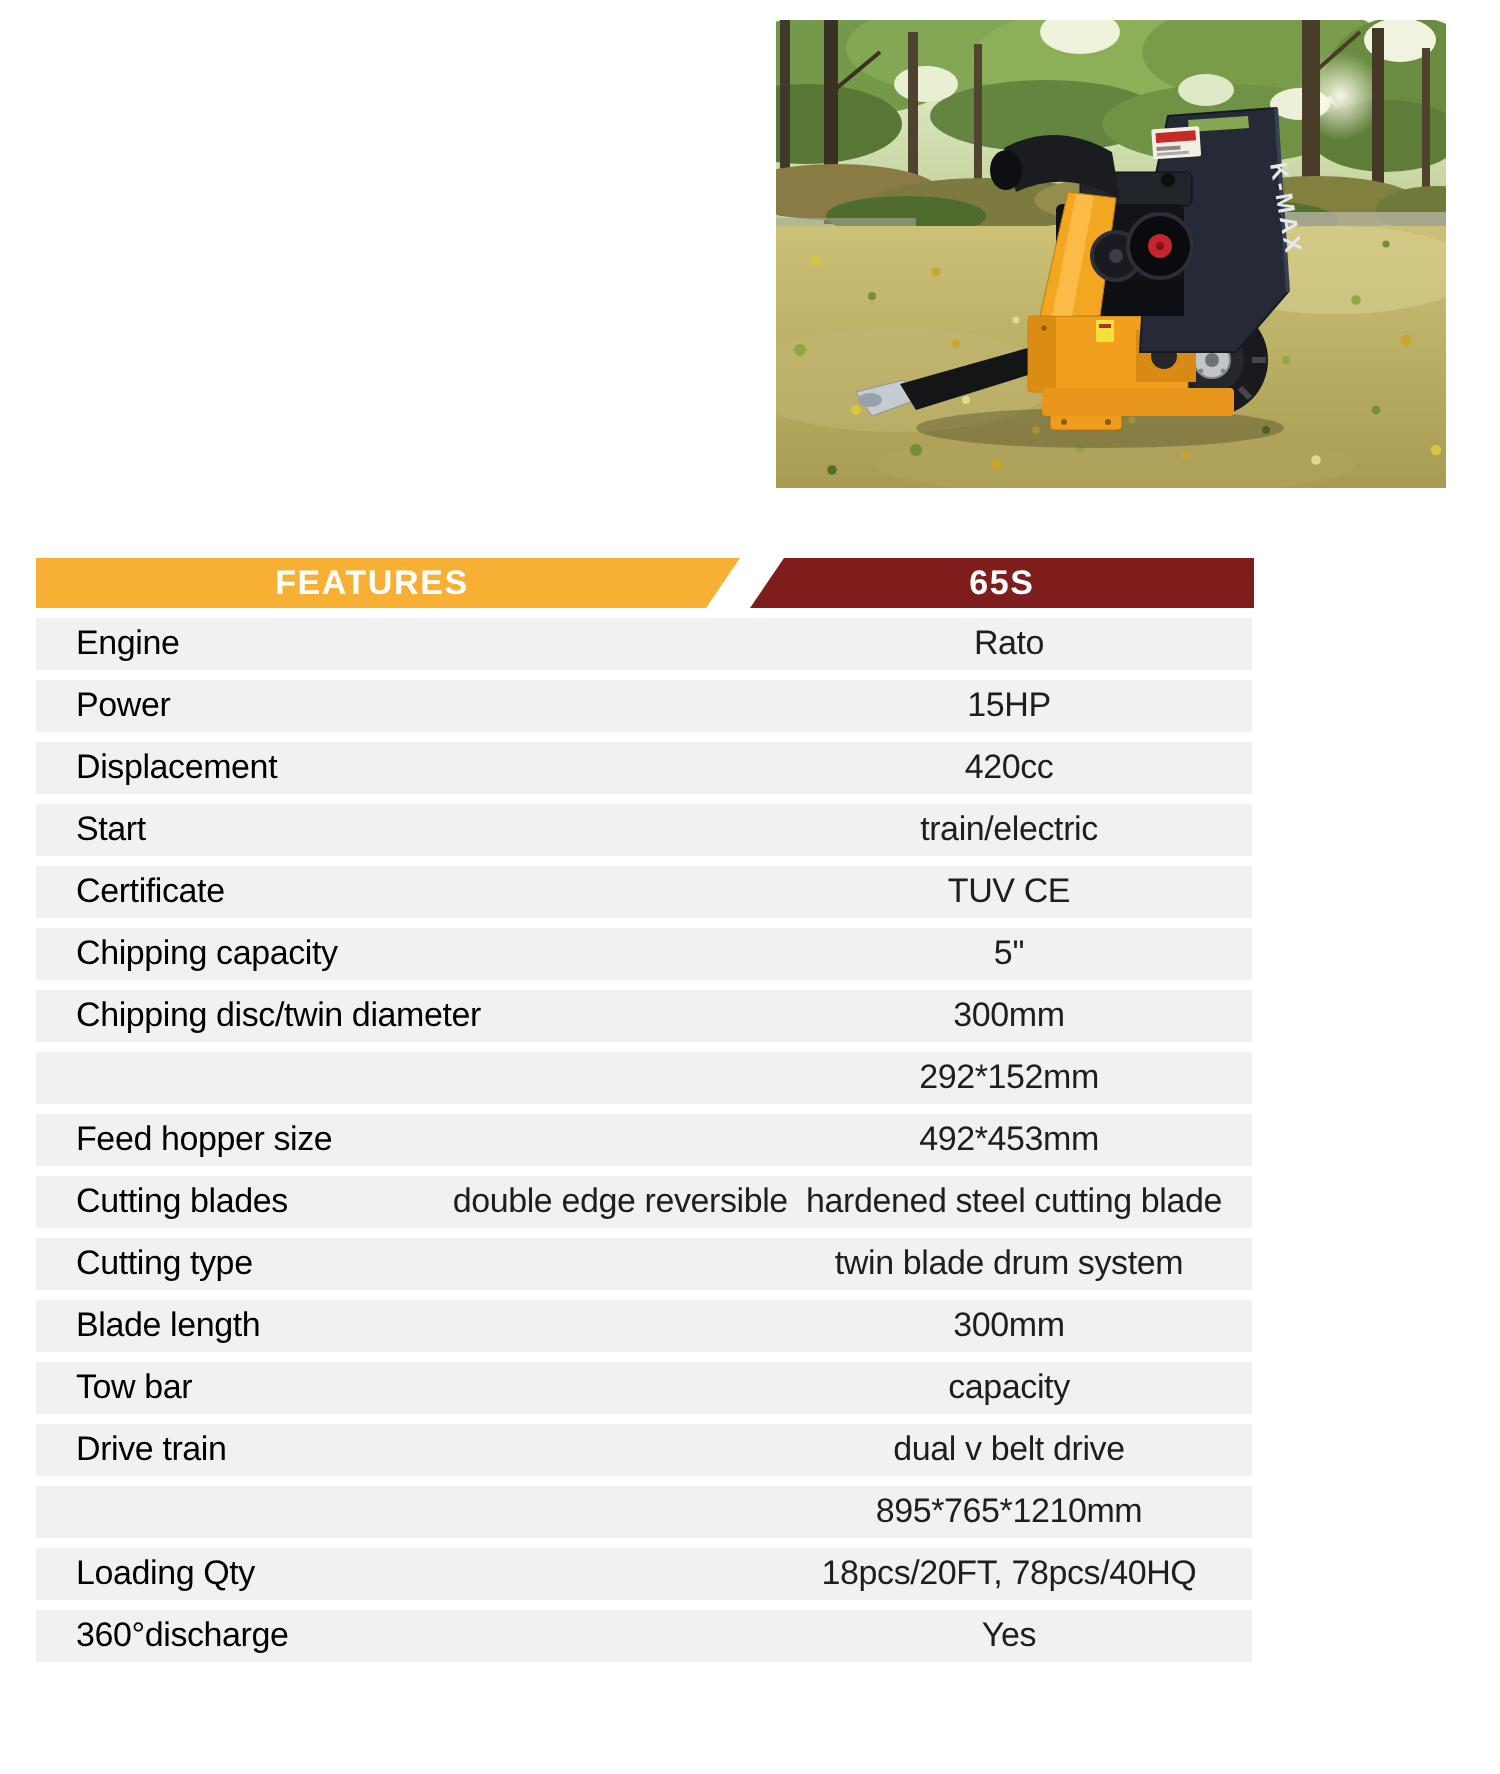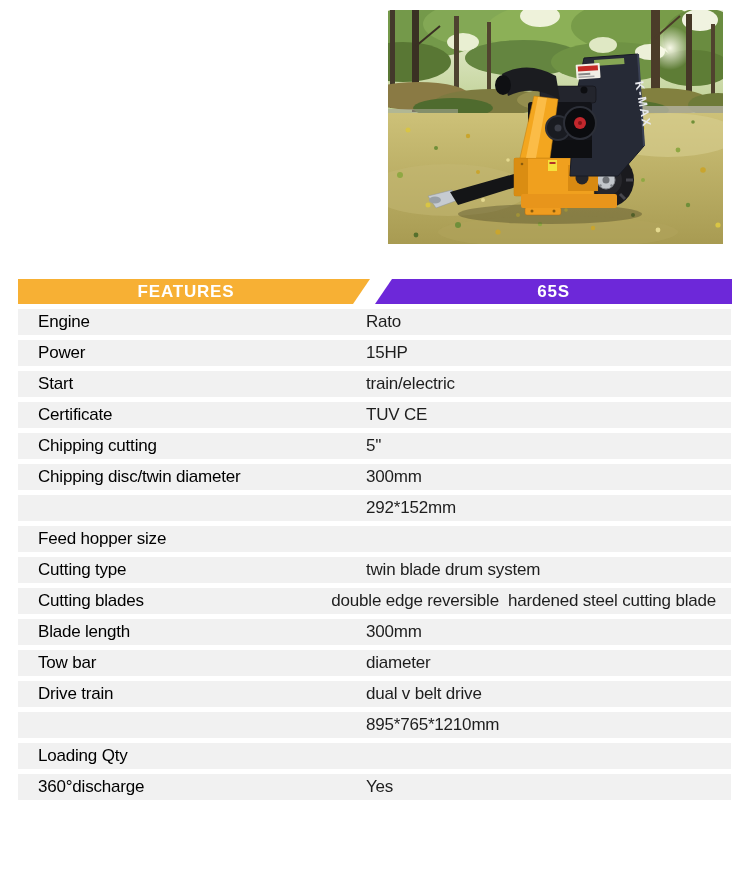--- a/index.html
+++ b/index.html
@@ -3,35 +3,35 @@
 <meta charset="utf-8">
 <style>
   html,body{margin:0;padding:0;background:#ffffff;}
   body{width:750px;height:887px;position:relative;font-family:"Liberation Sans",sans-serif;overflow:hidden;}
 
   
   .photo{position:absolute;left:388px;top:10px;width:335px;height:234px;overflow:hidden;}
   .photo svg{display:block;width:100%;height:100%;}
 
   
-  .spec-table{position:absolute;left:18px;top:279px;width:713px;}
+  .spec-table{position:absolute;left:18px;top:279px;width:608px;}
   .spec-header{position:relative;height:25px;margin-bottom:5px;}
   .hdr-yellow{position:absolute;left:0;top:0;bottom:0;width:352px;background:#F7B034;
     clip-path:polygon(0 0,100% 0,calc(100% - 17px) 100%,0 100%);
     display:flex;align-items:center;justify-content:center;}
-  .hdr-black{position:absolute;left:357px;right:-1px;top:0;bottom:0;background:#6d28d9;
+  .hdr-black{position:absolute;left:357px;right:-1px;top:0;bottom:0;background:#7f1d1d;
     clip-path:polygon(17px 0,100% 0,100% 100%,0 100%);
     display:flex;justify-content:center;}
   .hdr-text{color:#ffffff;font-weight:700;font-size:17px;letter-spacing:0.8px;line-height:25px;}
   .hdr-yellow .hdr-text{transform:translateX(-8px);}
 
   .spec-row{position:relative;height:26px;margin-bottom:5px;background:#F1F1F1;}
   .spec-label{position:absolute;left:20px;top:0;line-height:26px;font-size:17px;
     letter-spacing:-0.2px;color:#000000;white-space:pre;}
-  .spec-value{position:absolute;left:348px;right:0;top:0;line-height:26px;text-align:left;
+  .spec-value{position:absolute;left:365px;right:0;top:0;line-height:26px;text-align:center;
     font-size:17px;letter-spacing:-0.2px;color:#1E1E1E;white-space:pre;}
   .spec-row.wide .spec-value{left:130px;text-align:right;padding-right:15px;}
 </style>
 </head>
 <body>
 
 <div class="photo">
   <svg viewBox="0 0 335 234">
     <defs>
       <linearGradient id="gsky" x1="0" y1="0" x2="0" y2="1">
@@ -225,65 +225,71 @@
   <div class="spec-rows" id="spec-rows">
       <div class="spec-row">
         <span class="spec-label">Engine</span>
         <span class="spec-value">Rato</span>
       </div>
       <div class="spec-row">
         <span class="spec-label">Power</span>
         <span class="spec-value">15HP</span>
       </div>
       <div class="spec-row">
+        <span class="spec-label">Displacement</span>
+        <span class="spec-value">420cc</span>
+      </div>
+      <div class="spec-row">
         <span class="spec-label">Start</span>
         <span class="spec-value">train/electric</span>
       </div>
       <div class="spec-row">
         <span class="spec-label">Certificate</span>
         <span class="spec-value">TUV CE</span>
       </div>
       <div class="spec-row">
-        <span class="spec-label">Chipping cutting</span>
+        <span class="spec-label">Chipping capacity</span>
         <span class="spec-value">5''</span>
       </div>
       <div class="spec-row">
         <span class="spec-label">Chipping disc/twin diameter</span>
         <span class="spec-value">300mm</span>
       </div>
       <div class="spec-row">
         <span class="spec-value">292*152mm</span>
       </div>
       <div class="spec-row">
         <span class="spec-label">Feed hopper size</span>
-      </div>
-      <div class="spec-row">
-        <span class="spec-label">Cutting type</span>
-        <span class="spec-value">twin blade drum system</span>
+        <span class="spec-value">492*453mm</span>
       </div>
       <div class="spec-row wide">
         <span class="spec-label">Cutting blades</span>
         <span class="spec-value">double edge reversible  hardened steel cutting blade</span>
       </div>
       <div class="spec-row">
+        <span class="spec-label">Cutting type</span>
+        <span class="spec-value">twin blade drum system</span>
+      </div>
+      <div class="spec-row">
         <span class="spec-label">Blade length</span>
         <span class="spec-value">300mm</span>
       </div>
       <div class="spec-row">
         <span class="spec-label">Tow bar</span>
-        <span class="spec-value">diameter</span>
+        <span class="spec-value">capacity</span>
       </div>
       <div class="spec-row">
         <span class="spec-label">Drive train</span>
         <span class="spec-value">dual v belt drive</span>
       </div>
       <div class="spec-row">
         <span class="spec-value">895*765*1210mm</span>
       </div>
       <div class="spec-row">
         <span class="spec-label">Loading Qty</span>
+        <span class="spec-value">18pcs/20FT, 78pcs/40HQ</span>
       </div>
       <div class="spec-row">
         <span class="spec-label">360°discharge</span>
         <span class="spec-value">Yes</span>
       </div>
     </div>
 </div>
 
 </body></html>

